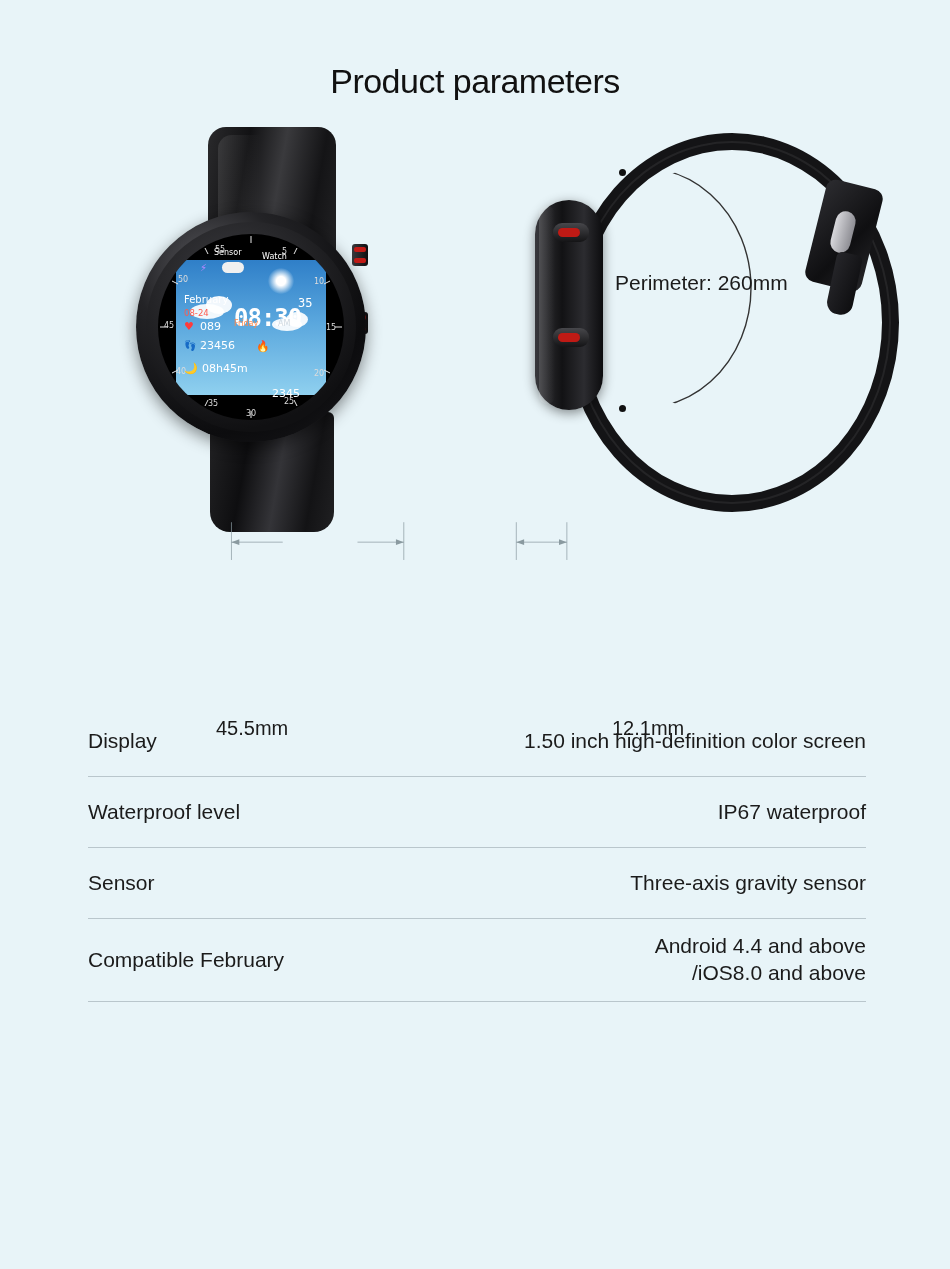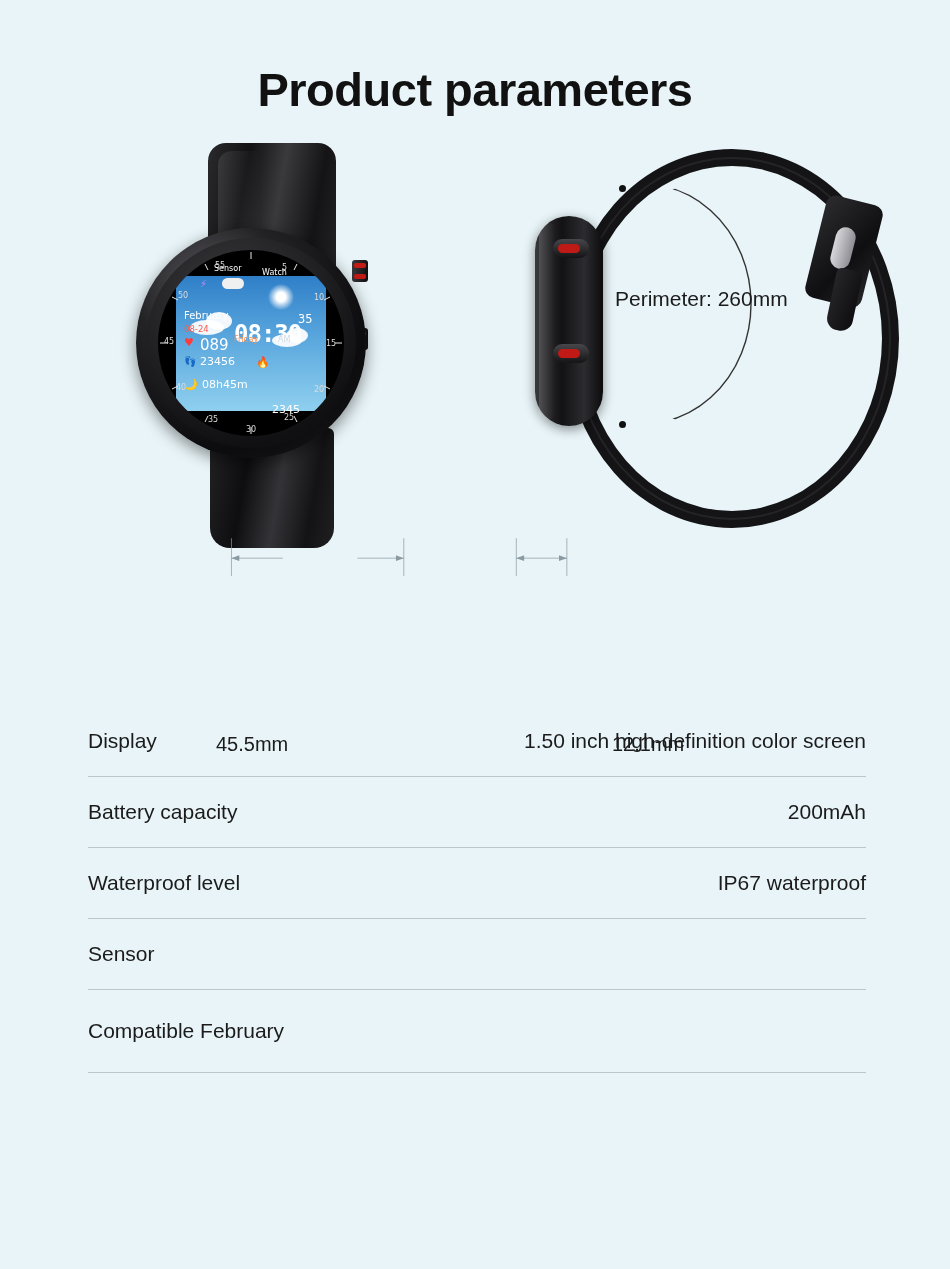--- a/index.html
+++ b/index.html
@@ -11,22 +11,22 @@
     height: 1269px;
     background: #e8f4f8;
     font-family: "Liberation Sans", sans-serif;
     overflow: hidden;
     position: relative;
   }
 
   
   .page-title {
     text-align: center;
-    font-size: 47px;
-    font-weight: bold;
+    font-size: 34px;
+    font-weight: normal;
     color: #111;
     letter-spacing: -0.5px;
     margin: 62px 0 0 0;
   }
 
   
   .products {
     position: relative;
     height: 470px;
     margin-top: 26px;
@@ -128,21 +128,21 @@
     letter-spacing: -1px;
     margin-top: 12px;
   }
   .dial-sec {
     left: 140px; top: 62px;
     font-size: 12px;
     font-family: "DejaVu Sans Mono", monospace;
   }
   .dial-day { left: 76px; top: 85px; font-size: 8px; color: #ff8a4d; }
   .dial-ampm { left: 120px; top: 85px; font-size: 8px; color: #cfd8e0; }
-  .dial-hr  { left: 42px; top: 86px; font-size: 15px; }
+  .dial-hr  { left: 42px; top: 86px; font-size: 11px; }
   .heart-ic { left: 26px; top: 86px; color: #ff3b3b; font-size: 11px; }
   .steps-ic { left: 26px; top: 106px; color: #7fb3ff; font-size: 10px; }
   .dial-steps { left: 42px; top: 105px; font-size: 11px; }
   .fire-ic { left: 98px; top: 106px; color: #ff8a20; font-size: 11px; }
   .dial-cal { left: 114px; top: 105px; font-size: 11px; margin-top: 48px; }
   .moon-ic { left: 26px; top: 128px; color: #9aa8ff; font-size: 11px; }
   .dial-sleep { left: 44px; top: 128px; font-size: 11px; }
 
   .crown {
     position: absolute;
@@ -435,26 +435,25 @@
   <div class="dim-label dim-45">45.5mm</div>
   <div class="dim-label dim-12">12.1mm</div>
 </div>
 
 <div class="spec-table">
   <div class="spec-row">
     <div class="spec-key">Display</div>
     <div class="spec-val">1.50 inch high-definition color screen</div>
   </div>
   <div class="spec-row">
-    <div class="spec-key">Battery capacity</div>
-    <div class="spec-val">200mAh</div>
-  </div>
-  <div class="spec-row">
     <div class="spec-key">Waterproof level</div>
     <div class="spec-val">IP67 waterproof</div>
   </div>
   <div class="spec-row">
     <div class="spec-key">Sensor</div>
+    <div class="spec-val">Three-axis gravity sensor</div>
   </div>
   <div class="spec-row" style="min-height:78px;">
     <div class="spec-key">Compatible February</div>
+    <div class="spec-val" style="white-space:pre-line;">Android 4.4 and above
+/iOS8.0 and above</div>
   </div>
 </div>
 
 </body></html>

